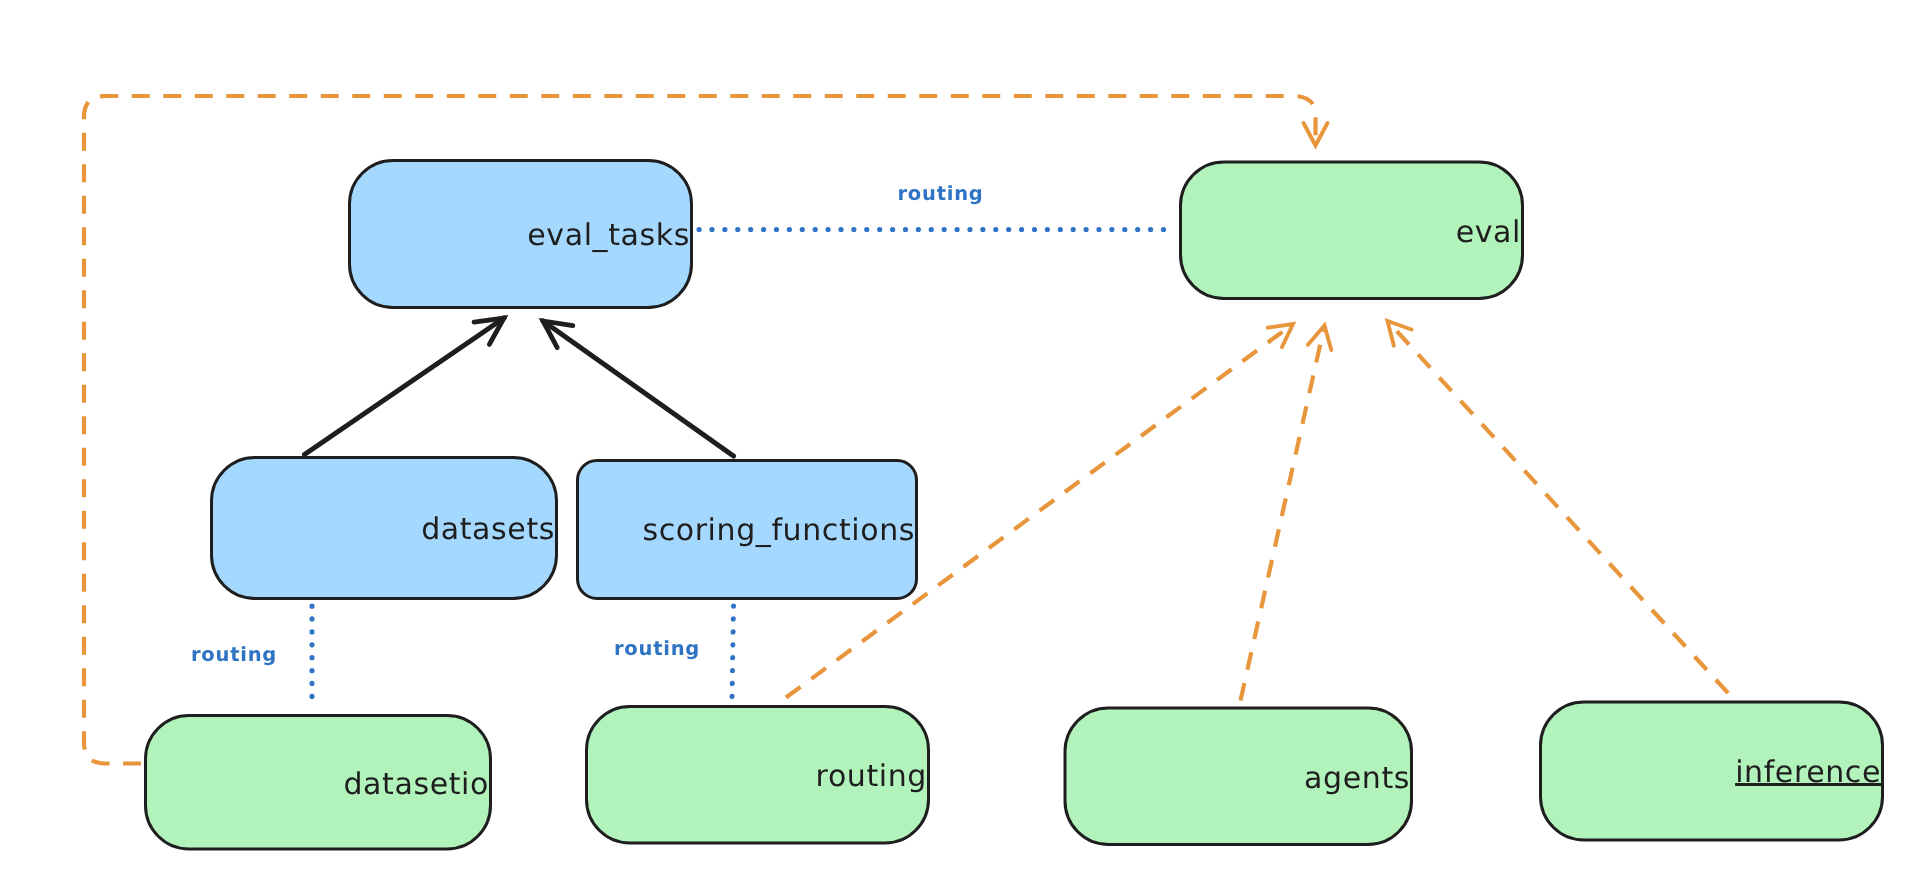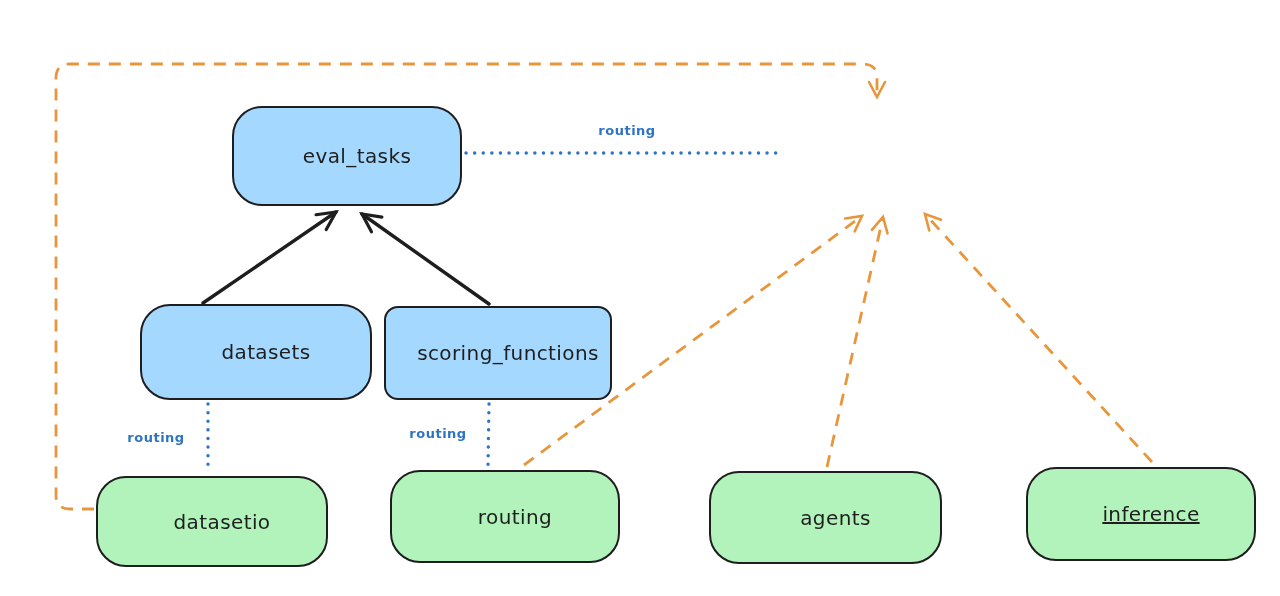--- a/index.html
+++ b/index.html
@@ -21,21 +21,21 @@
     width: 1280px;
     height: 596px;
   }
   .node {
     position: absolute;
     box-sizing: border-box;
     border: 2.8px solid var(--node-border, #1e1e1e);
     border-radius: 30px;
     display: flex;
     align-items: center;
-    justify-content: center;
+    justify-content: flex-end;
     font-size: 20px;
     letter-spacing: 0.4px;
     color: var(--node-border, #1e1e1e);
     padding-left: 20px;
   }
   .node.blue  { background: var(--node-blue-fill, #a5d8ff); }
   .node.green { background: var(--node-green-fill, #b2f2bb); }
   .edge-label {
     position: absolute;
     transform: translate(-50%, -50%);
@@ -78,20 +78,23 @@
     <path d="M94 509 L70 509 Q56 509 56 495 L56 78 Q56 64 70 64 L862 64 Q877 64 877 77 L877 97" class="stroke-orange dashed" marker-end="url(#ah-orange)"></path>
     <path d="M524 465 L862 216" class="stroke-orange dashed" marker-end="url(#ah-orange)"></path>
     <path d="M827 467 L883 217" class="stroke-orange dashed" marker-end="url(#ah-orange)"></path>
     <path d="M1152 462 L925 214" class="stroke-orange dashed" marker-end="url(#ah-orange)"></path>
   </svg>
 
   <div class="node blue" style="left:232px; top:106px; width:230px; height:100px;">
     <span>eval_tasks</span>
   </div>
 
+  <div class="node green" style="left:786px; top:107px; width:230px; height:93px;">
+    <span>eval</span>
+  </div>
 
   <div class="node blue" style="left:96px; top:304px; width:232px; height:96px;margin-left:44px;">
     <span>datasets</span>
   </div>
 
   <div class="node blue" style="left:384px; top:306px; width:228px; height:94px;border-radius:14px;">
     <span>scoring_functions</span>
   </div>
 
   <div class="node green" style="left:96px; top:476px; width:232px; height:91px;">

